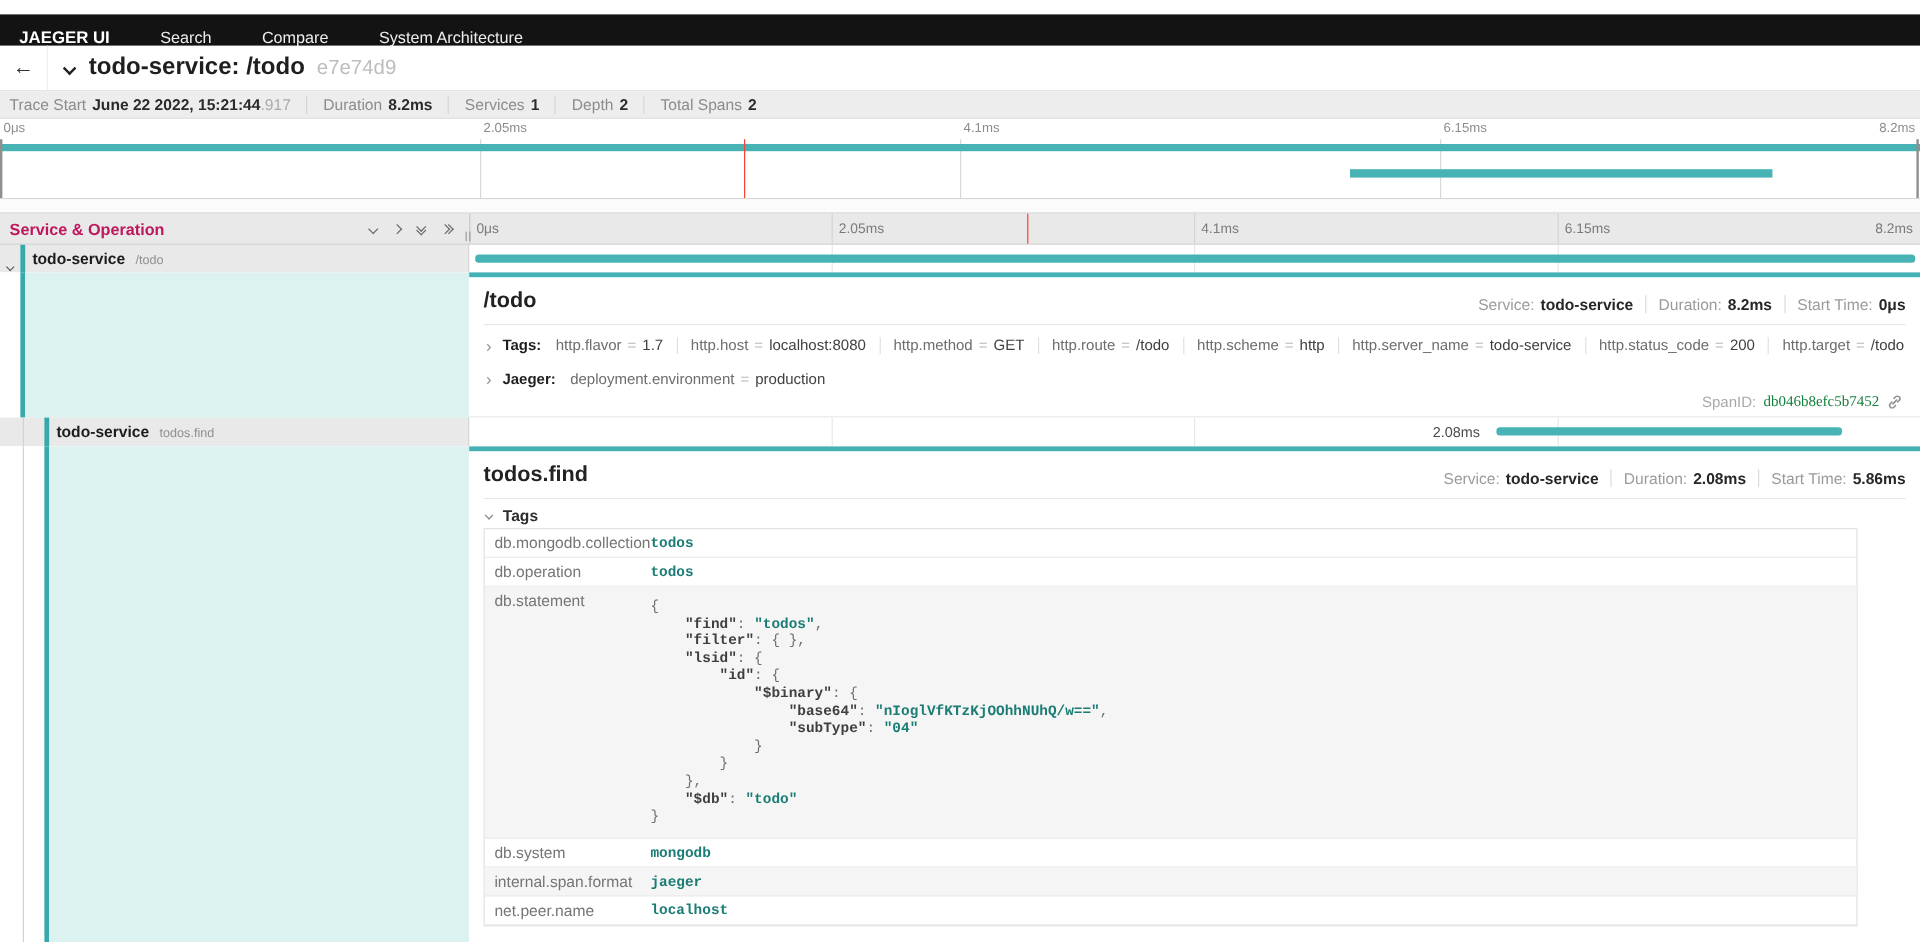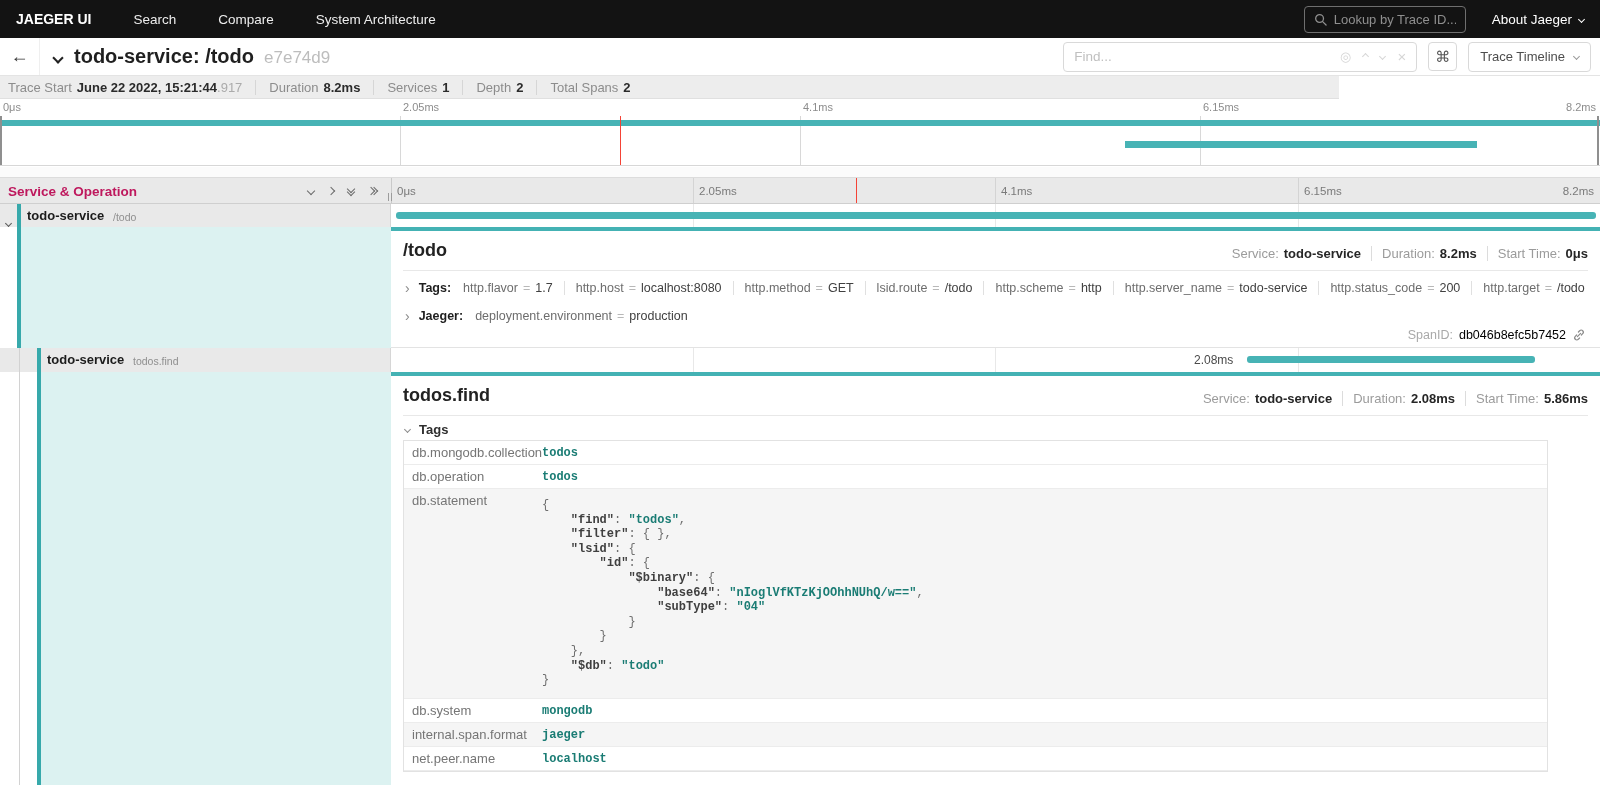--- a/index.html
+++ b/index.html
@@ -6,21 +6,21 @@
   body { font-family:"Liberation Sans", sans-serif; background:#fff; }
   #app { position:relative; width:1600px; height:785px; overflow:hidden; background:#fff; }
 
   
   .cv { display:inline-block; width:6px; height:6px; border-right:1.5px solid currentColor; border-bottom:1.5px solid currentColor; transform:rotate(45deg); }
   .cv.r  { transform:rotate(-45deg); }
   .cv.u  { transform:rotate(-135deg); }
   .cv.sm { width:5px; height:5px; }
 
   
-  .navbar { position:absolute; top:0; left:0; width:1600px; height:38px; background:#131313; display:flex; align-items:center; padding:0 16px; }
+  .navbar { position:absolute; top:12px; left:0; width:1600px; height:38px; background:#131313; display:flex; align-items:center; padding:0 16px; }
   .nav-brand { color:#fff; font-weight:bold; font-size:14px; margin-right:42px; }
   .nav-item { color:#ededed; font-size:13.5px; margin-right:42px; cursor:pointer; }
   .nav-right { margin-left:auto; display:flex; align-items:center; gap:26px; }
   .nav-search { width:162px; height:27px; border:1px solid #6f6f6f; border-radius:4px; display:flex; align-items:center; padding:0 9px; gap:7px; background:#131313; }
   .nav-search input { border:0; outline:0; background:transparent; color:#ddd; font-size:13px; width:100%; font-family:"Liberation Sans",sans-serif; }
   .nav-search input::placeholder { color:#8f8f8f; }
   .nav-about { color:#fff; font-size:13.5px; display:flex; align-items:center; gap:7px; cursor:pointer; }
 
   
   .trace-bar { position:absolute; top:38px; left:0; width:1600px; height:38px; background:#fff; border-bottom:1px solid #e4e4e4; display:flex; align-items:center; }
@@ -32,21 +32,21 @@
   .hdr-right { margin-left:auto; display:flex; align-items:center; gap:11px; padding-right:9px; }
   .find-box { width:354px; height:30px; border:1px solid #d9d9d9; border-radius:4px; display:flex; align-items:center; padding:0 10px; gap:12px; background:#fff; }
   .find-box input { border:0; outline:0; flex:1; font-size:13.5px; color:#444; font-family:"Liberation Sans",sans-serif; }
   .find-box input::placeholder { color:#c0c0c0; }
   .find-ic { color:#d6d6d6; font-size:13px; display:flex; align-items:center; cursor:pointer; }
   .cmd-btn { width:29px; height:29px; border:1px solid #d9d9d9; border-radius:4px; display:flex; align-items:center; justify-content:center; font-size:15px; color:#555; background:#fff; cursor:pointer; }
   .view-select { height:30px; border:1px solid #d9d9d9; border-radius:4px; display:flex; align-items:center; gap:9px; padding:0 11px; font-size:13px; color:#4d4d4d; background:#fff; cursor:pointer; }
   .view-select .cv { color:#9a9a9a; }
 
   
-  .meta-bar { position:absolute; top:76px; left:0; width:1339px; height:23px; background:#ededed; border-bottom:1px solid #e0e0e0; display:flex; align-items:center; font-size:13px; padding-left:8px; }
+  .meta-bar { position:absolute; top:76px; left:0; width:1600px; height:23px; background:#ededed; border-bottom:1px solid #e0e0e0; display:flex; align-items:center; font-size:13px; padding-left:8px; }
   .meta-item { display:flex; align-items:center; }
   .meta-item + .meta-item { border-left:1px solid #d6d6d6; margin-left:13px; padding-left:13px; }
   .m-label { color:#8c8c8c; margin-right:5px; }
   .m-val { color:#2b2b2b; font-weight:bold; }
   .m-dim { color:#ababab; font-weight:normal; }
 
   
   .mm-labels { position:absolute; top:99px; left:0; width:1600px; height:17px; font-size:11px; color:#8c8c8c; }
   .mm-labels span { position:absolute; top:2px; }
   .mm-canvas { position:absolute; top:116px; left:0; width:1600px; height:50px; background:#fff; border-bottom:1px solid #d7d7d7; cursor:crosshair; }
@@ -103,21 +103,21 @@
   .kv-line { position:absolute; left:14px; right:10px; display:flex; align-items:center; white-space:nowrap; overflow:hidden; font-size:12.5px; cursor:pointer; }
   .kv-line .arrow { color:#8c8c8c; font-size:14px; margin-right:9px; }
   .kv-line .hd { font-weight:bold; color:#1f1f1f; margin-right:12px; }
   .tag { display:flex; align-items:center; }
   .tag + .tag { border-left:1px solid #e0e0e0; margin-left:11px; padding-left:11px; }
   .tk { color:#6d6d6d; }
   .te { color:#b8b8b8; margin:0 5px; }
   .tv { color:#404040; }
   .d-footer { position:absolute; right:14px; bottom:5px; display:flex; align-items:center; gap:6px; font-size:12.5px; }
   .sid-lab { color:#a9a9a9; }
-  .sid-val { color:#000000; }
+  .sid-val { color:#15803d;font-family:Liberation Serif, serif; }
 
   
   .sec-head { position:absolute; left:14px; top:46px; display:flex; align-items:center; gap:9px; font-size:13px; font-weight:bold; color:#2e2e2e; cursor:pointer; }
   .sec-head .cv { color:#8c8c8c; }
   .kv-table { position:absolute; left:12px; top:64px; width:1145px; border:1px solid #e2e2e2; }
   .kv-row { display:flex; border-bottom:1px solid #ececec; min-height:24px; }
   .kv-row.alt { background:#f5f5f5; }
   .kv-key { width:138px; padding:4px 0 4px 8px; font-size:13px; color:#757575; flex-shrink:0; }
   .kv-val { font-family:"Liberation Mono", monospace; font-size:12px; color:#1a7c74; padding:5px 0 4px 0; font-weight:bold; }
   .kv-val.code { font-weight:normal; }
@@ -130,64 +130,29 @@
 </head>
 <body>
 
 <div id="app">
 
   <div class="navbar">
     <span class="nav-brand">JAEGER UI</span>
     <span class="nav-item">Search</span>
     <span class="nav-item">Compare</span>
     <span class="nav-item">System Architecture</span>
-    <span class="nav-right">
-      <span class="nav-search">
-        <span>
-          <svg viewBox="0 0 14 14" width="13" height="13">
-              <circle cx="6" cy="6" r="4.2" fill="none" stroke="#8f8f8f" stroke-width="1.4"></circle>
-              <path d="M9.3 9.3L13 13" stroke="#8f8f8f" stroke-width="1.4" stroke-linecap="round"></path>
-            </svg>
-        </span>
-        <input placeholder="Lookup by Trace ID..." style="">
-      </span>
-      <span class="nav-about">
-        <span>About Jaeger</span>
-        <i class="cv sm"></i>
-      </span>
-    </span>
   </div>
 
   <div class="trace-bar">
     <span class="back-col">
         <span>←</span>
       </span>
     <span class="title-chev"><i class="cv"></i></span>
     <span class="trace-title">
       <span>todo-service: /todo</span><span class="trace-id">e7e74d9</span>
-    </span>
-    <span class="hdr-right">
-      <span class="find-box">
-        <input placeholder="Find..." style="">
-        <span class="find-ic">◎</span>
-        <span class="find-ic">
-            <i class="cv u sm"></i>
-          </span>
-        <span class="find-ic">
-            <i class="cv sm"></i>
-          </span>
-        <span class="find-ic" style="font-size:15px;">×</span>
-      </span>
-      <span class="cmd-btn">
-          <span>⌘</span>
-        </span>
-      <span class="view-select">
-        <span>Trace Timeline</span>
-        <i class="cv sm"></i>
-      </span>
     </span>
   </div>
 
   <div class="meta-bar">
     <span class="meta-item">
       <span class="m-label">Trace Start</span>
       <span class="m-val">June 22 2022, 15:21:44</span>
         <span class="m-val m-dim">.917</span>
     </span>
     <span class="meta-item">
@@ -309,21 +274,21 @@
             <span class="tk">http.host</span>
             <span class="te">=</span>
             <span class="tv">localhost:8080</span>
           </span>
         <span class="tag">
             <span class="tk">http.method</span>
             <span class="te">=</span>
             <span class="tv">GET</span>
           </span>
         <span class="tag">
-            <span class="tk">lsid.route</span>
+            <span class="tk">http.route</span>
             <span class="te">=</span>
             <span class="tv">/todo</span>
           </span>
         <span class="tag">
             <span class="tk">http.scheme</span>
             <span class="te">=</span>
             <span class="tv">http</span>
           </span>
         <span class="tag">
             <span class="tk">http.server_name</span>

